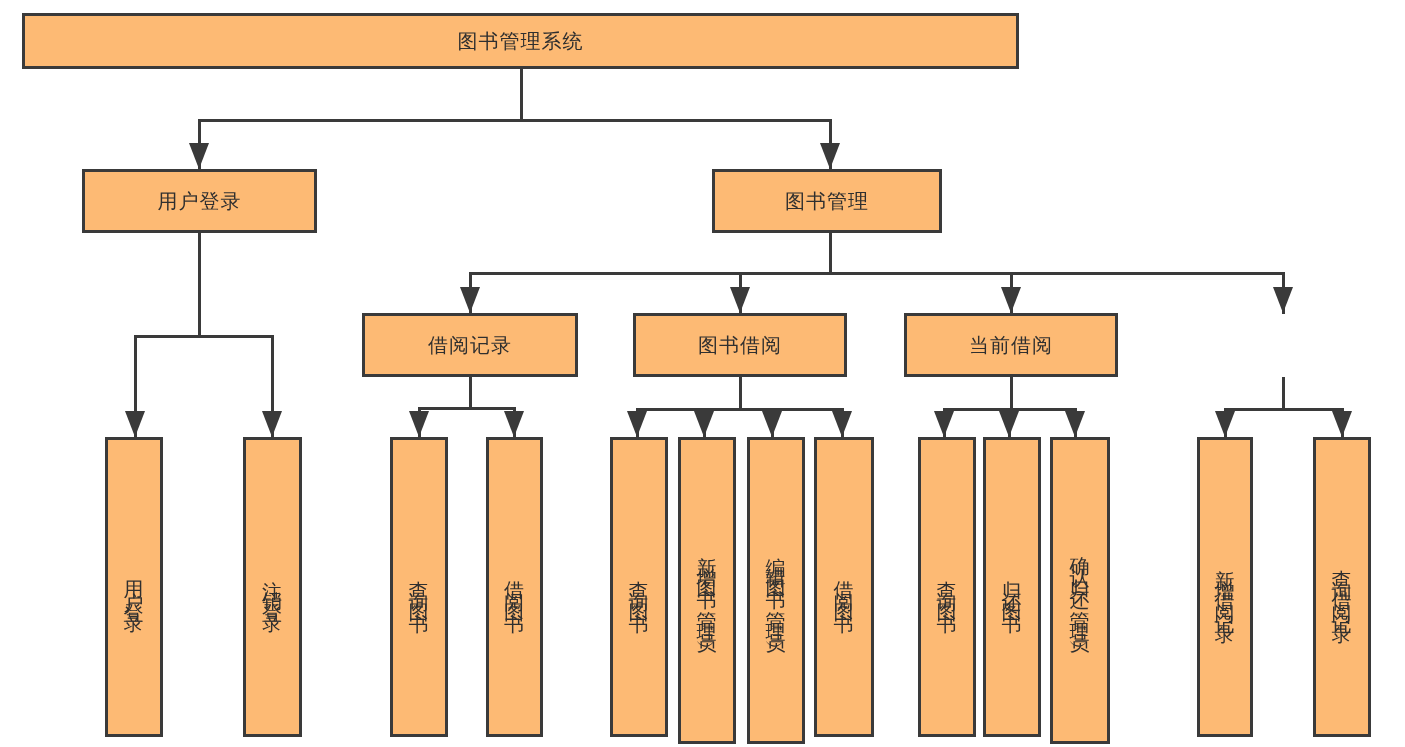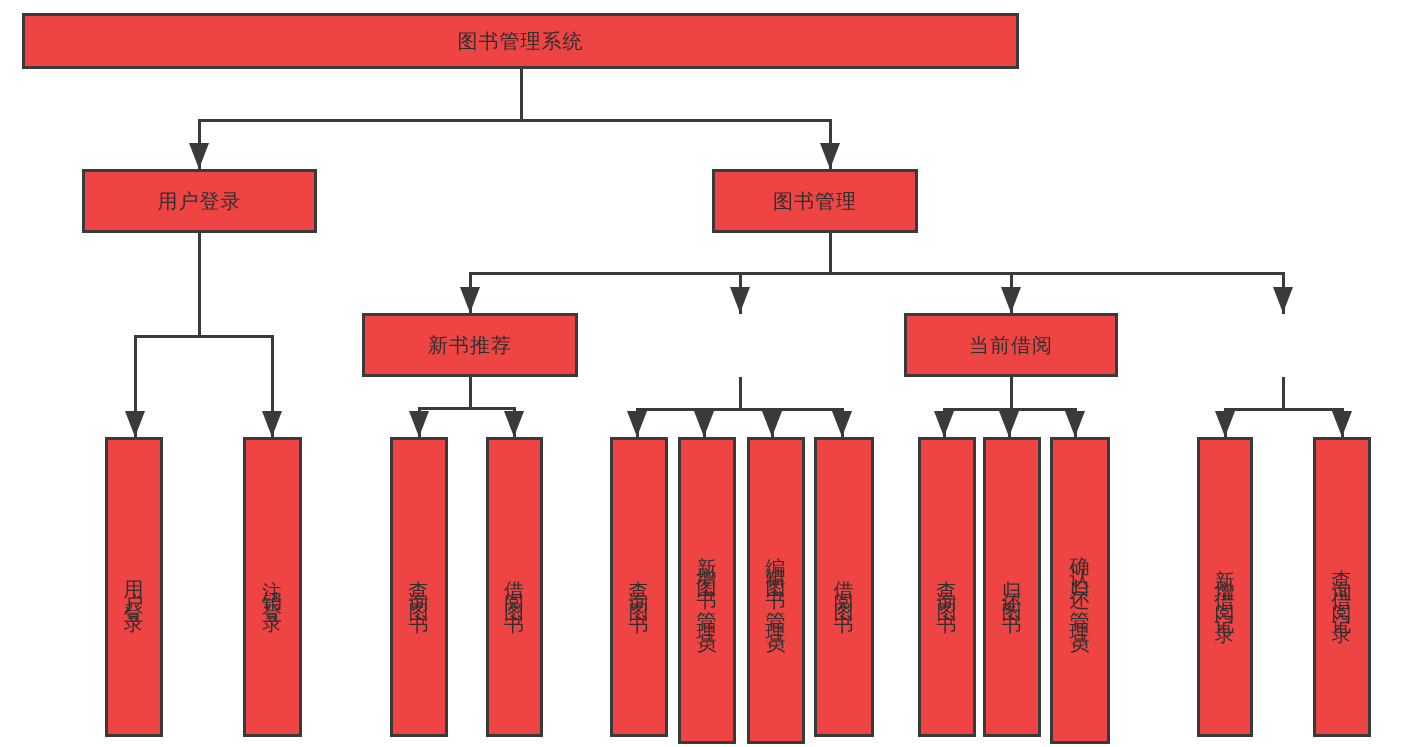--- a/index.html
+++ b/index.html
@@ -12,21 +12,21 @@
   body{font-family:"Liberation Sans","DejaVu Sans",sans-serif;}
   .canvas{
     position:relative;
     width:1405px;
     height:747px;
     background:var(--bg);
     overflow:hidden;
   }
   .box{
     position:absolute;
-    background:#ef4444;
+    background:#fdba74;
     border:3px solid var(--line);
     box-sizing:border-box;
     display:flex;
     align-items:center;
     justify-content:center;
     color:var(--text);
   }
   .box.h span{
     font-size:20px;
     letter-spacing:1px;
@@ -69,26 +69,29 @@
 
 <div class="canvas">
 
   <div class="box h" style="left:22px;top:13px;width:997px;height:56px;">
     <span>图书管理系统</span>
   </div>
 
   <div class="box h" style="left:82px;top:169px;width:235px;height:64px;">
     <span>用户登录</span>
   </div>
-  <div class="box h" style="left:712px;top:169px;width:206px;height:64px;">
+  <div class="box h" style="left:712px;top:169px;width:230px;height:64px;">
     <span>图书管理</span>
   </div>
 
   <div class="box h" style="left:362px;top:313px;width:216px;height:64px;">
-    <span>新书推荐</span>
+    <span>借阅记录</span>
+  </div>
+  <div class="box h" style="left:633px;top:313px;width:214px;height:64px;">
+    <span>图书借阅</span>
   </div>
   <div class="box h" style="left:904px;top:313px;width:214px;height:64px;">
     <span>当前借阅</span>
   </div>
 
   <div class="box v" style="left:105px;top:437px;width:58px;height:300px;">
     <span>用户登录</span>
   </div>
   <div class="box v" style="left:243px;top:437px;width:59px;height:300px;">
     <span>注销登录</span>

